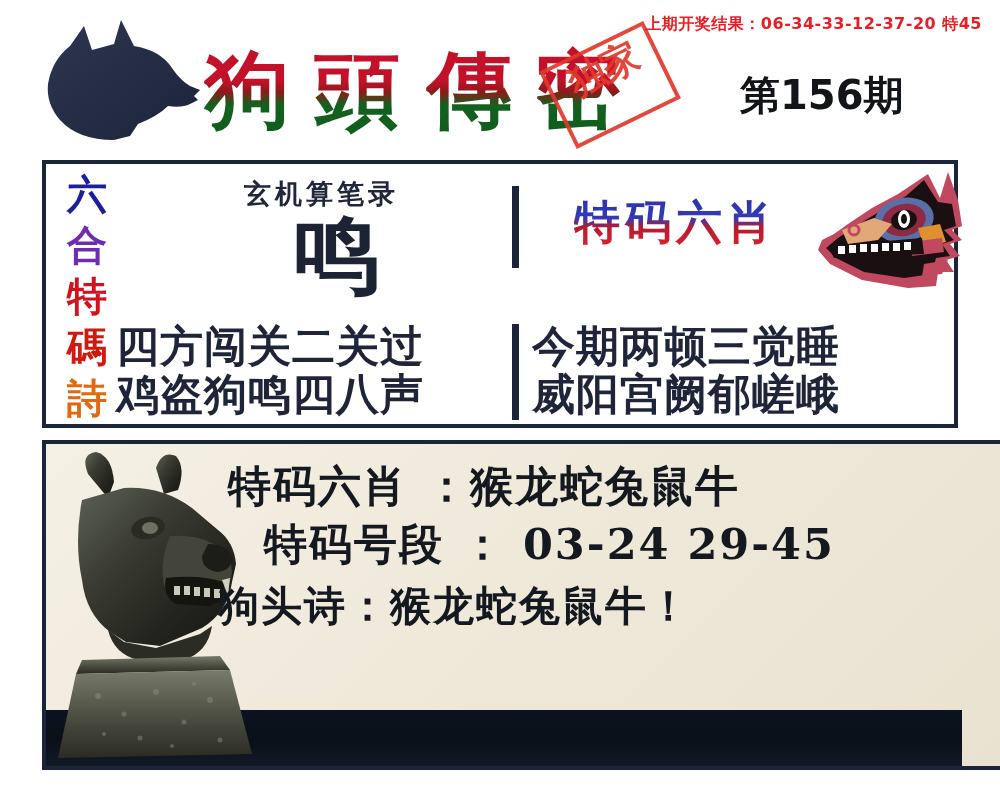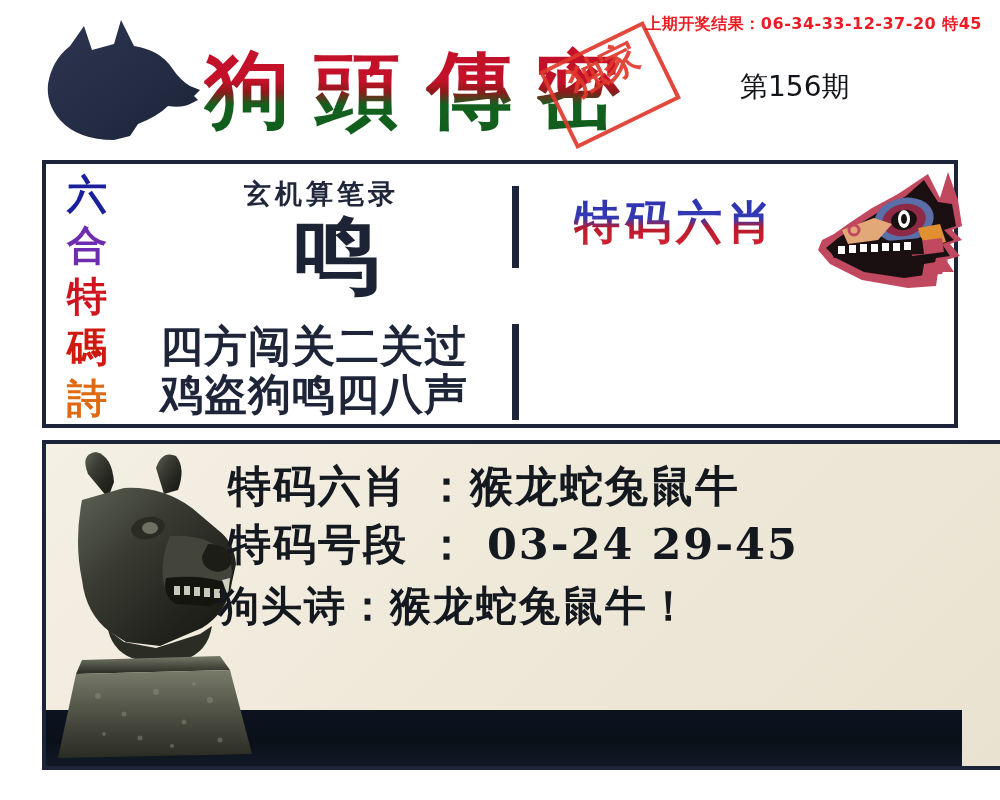--- a/index.html
+++ b/index.html
@@ -66,22 +66,22 @@
     font-family: "DejaVu Sans", "Liberation Sans", sans-serif;
     font-weight: bold;
     font-size: 16px;
     letter-spacing: .5px;
     white-space: nowrap;
   }
   #issue {
     position: absolute; left: 740px; top: 68px;
     color: #111418;
     font-family: "DejaVu Sans", "Liberation Sans", sans-serif;
-    font-weight: normal;
-    font-size: 28px;
+    font-weight: bold;
+    font-size: 40px;
     white-space: nowrap;
   }
 
   
   #mid-panel {
     position: absolute; left: 42px; top: 160px;
     width: 916px; height: 268px;
     border: 4px solid #1b2438;
     background: #ffffff;
     overflow: hidden;
@@ -146,21 +146,20 @@
 
   .poem-col {
     position: absolute;
     font-family: "DejaVu Sans", "Liberation Sans", sans-serif;
     font-weight: bold;
     font-size: 43px;
     line-height: 48px;
     color: #1e2539;
     letter-spacing: 1px;
     white-space: nowrap;
-    margin-left: 44px;
   }
   #poem-left  { left: 70px;  top: 158px; }
   #poem-right { left: 486px; top: 158px; }
 
   
   #bot-panel {
     position: absolute; left: 42px; top: 440px;
     width: 976px; height: 330px;
     border: 4px solid #1b2438;
     background: linear-gradient(135deg,#f4f0e4 0%,#efe9da 45%,#e9e2d1 100%);
@@ -177,21 +176,21 @@
   #bot-lines {
     position: absolute; left: 182px; top: 14px; width: 730px;
   }
   .bline {
     font-family: "DejaVu Serif", "Liberation Serif", serif;
     font-weight: bold;
     color: #14181f;
     white-space: nowrap;
   }
   #bl0 { font-size: 43px; line-height: 56px; letter-spacing: 2px; }
-  #bl1 { font-size: 43px; line-height: 60px; letter-spacing: 2px; }
+  #bl1 { font-size: 43px; line-height: 60px; letter-spacing: 2px; margin-left: 36px; }
   #bl2 { font-size: 43px; line-height: 68px; letter-spacing: 2px; font-family: "DejaVu Serif","Liberation Serif",serif; }
   #bl3 { font-size: 41px; line-height: 64px; letter-spacing: 2px; margin-left: -10px; }
 </style>
 </head>
 <body>
 
 <div id="poster">
 
   <div id="header">
 
@@ -235,20 +234,24 @@
     <div id="zodiac-title">特码六肖</div>
 
     <div class="divider" id="div-top"></div>
     <div class="divider" id="div-bot"></div>
 
     <div class="poem-col" id="poem-left">
       <div>四方闯关二关过</div>
       <div>鸡盗狗鸣四八声</div>
     </div>
 
+    <div class="poem-col" id="poem-right">
+      <div>今期两顿三觉睡</div>
+      <div>威阳宫阙郁嵯峨</div>
+    </div>
   </div>
 
   <svg id="wolf-icon" viewBox="0 0 152 128">
     <path d="M116 6 L128 30 L136 4 L146 32 L150 58 L140 62 L150 72 L138 76 L148 88 L134 92 L142 104 L126 104 L124 118 L96 120 L50 112 L18 96 L6 82 L10 72 L22 66 L36 56 L60 40 L86 26 Z" fill="#c0485f"></path>
     <path d="M112 12 L126 34 L140 36 L144 58 L132 62 L142 72 L130 76 L138 88 L124 90 L120 106 L92 110 L52 104 L24 90 L14 80 L26 70 L44 58 L70 42 L94 28 Z" fill="#1a1012"></path>
     <ellipse cx="92" cy="52" rx="30" ry="22" transform="rotate(-12 92 52)" fill="#5a6fa8"></ellipse>
     <ellipse cx="92" cy="52" rx="22" ry="16" transform="rotate(-12 92 52)" fill="#8e2a46"></ellipse>
     <ellipse cx="92" cy="52" rx="13" ry="10" transform="rotate(-12 92 52)" fill="#1a1012"></ellipse>
     <ellipse cx="92" cy="51" rx="6" ry="9" fill="#ffffff"></ellipse>
     <ellipse cx="92" cy="51" rx="3" ry="5" fill="#1a1012"></ellipse>

